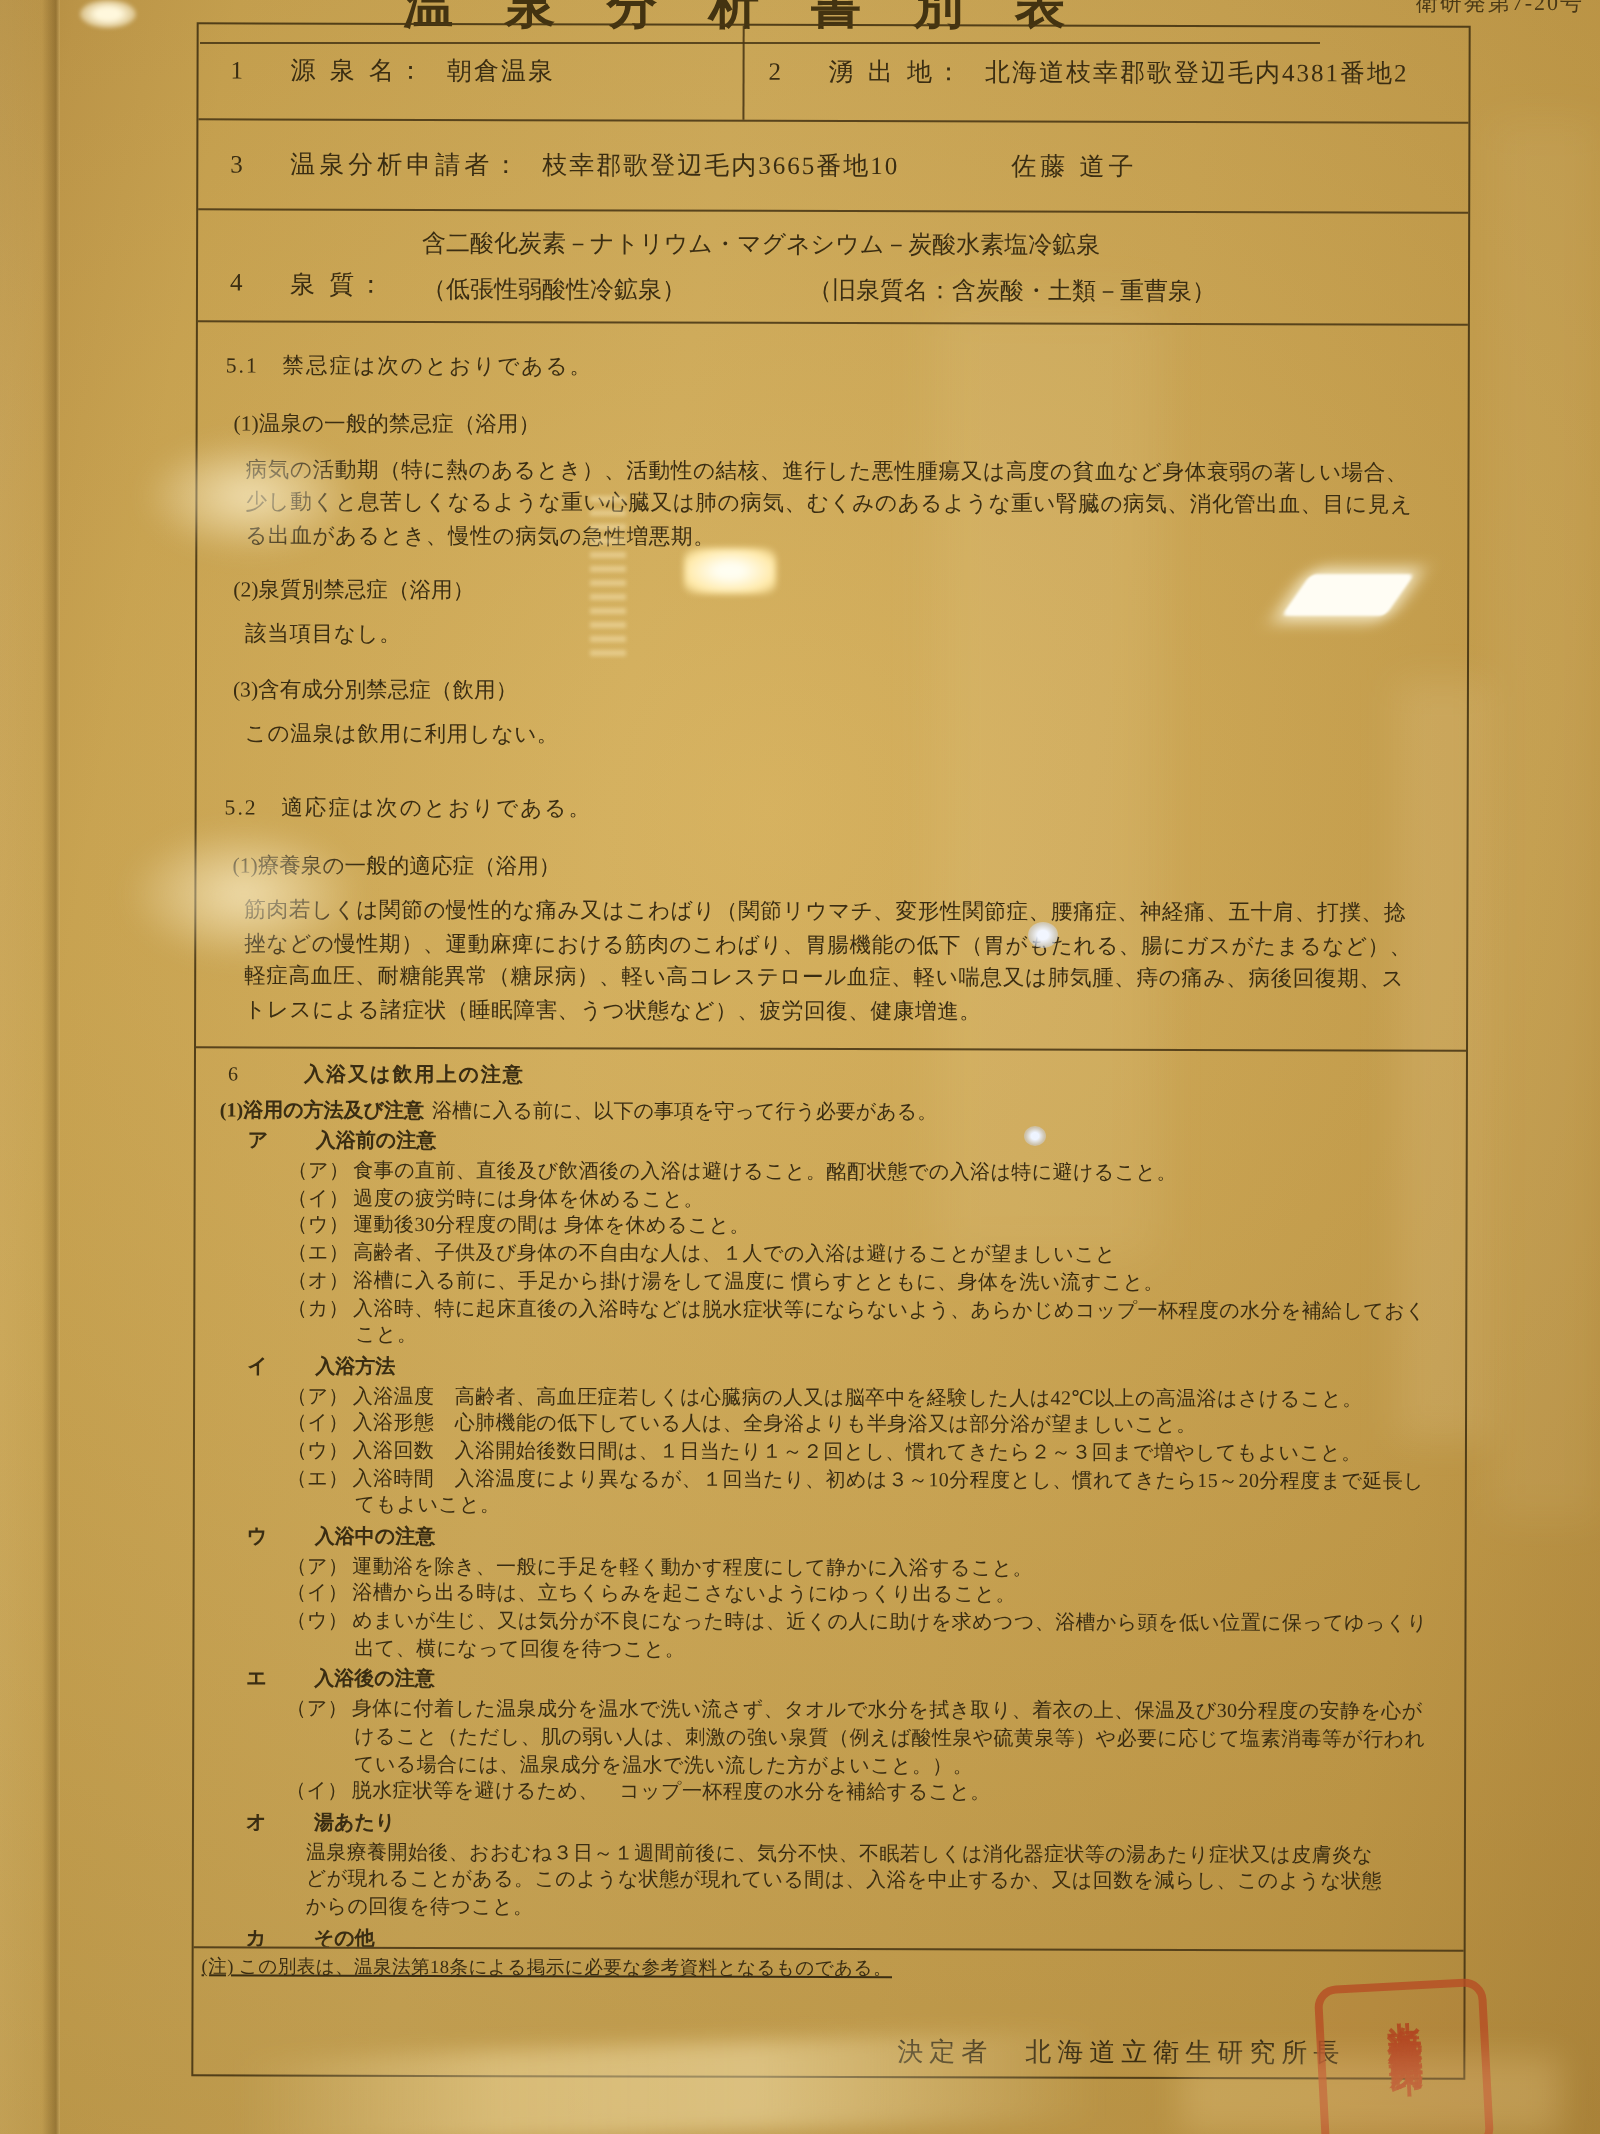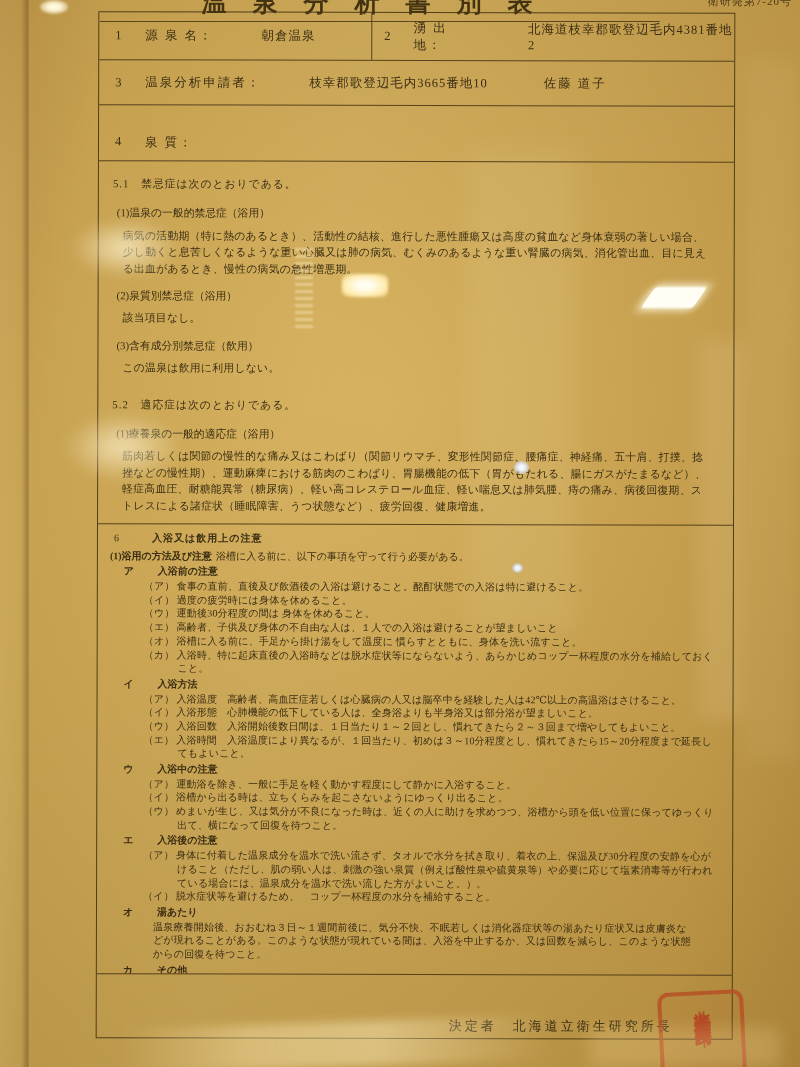--- a/index.html
+++ b/index.html
@@ -43,21 +43,21 @@
 
   .r-head{display:flex;align-items:center;font-size:12.5px;}
   .cell{display:flex;align-items:center;box-sizing:border-box;height:100%;}
   .row1{height:48px;}
   .row1 .c-left{width:273px;border-right:1.5px solid rgba(72,54,20,.88);padding-left:16px;}
   .row1 .c-right{flex:1;padding-left:12px;}
   .row2{height:45px;padding-left:16px;}
   .row3{height:56px;}
   .num{width:30px;letter-spacing:0;}
   .flabel{letter-spacing:2px;margin-right:10px;}
-  .fvalue{letter-spacing:1px;margin-left:38px;}
+  .fvalue{letter-spacing:1px;}
   .applicant{margin-left:56px;letter-spacing:2px;}
   .row3 .num-label{position:absolute;left:16px;bottom:9px;display:flex;font-size:12.5px;}
   .quality{position:absolute;left:112px;top:5px;font-size:12px;line-height:1.9;}
   .q2b{margin-left:58px;}
 
   .sec5{height:363px;padding:10px 16px 0 14px;font-size:10.8px;line-height:1.52;overflow:hidden;}
   .s5-title{margin:4px 0 2px 0;letter-spacing:1px;}
   .s5-title + .s5-head{margin-top:13px;}
   .s5-head{margin:11px 0 3px 4px;}
   .s5-body{margin:6px 0 0 10px;width:97%;letter-spacing:.3px;}
@@ -118,20 +118,27 @@
       <span class="num">3</span>
       <span class="flabel">温泉分析申請者：</span>
       <span class="fvalue">枝幸郡歌登辺毛内3665番地10</span>
       <span class="applicant">佐藤 道子</span>
     </div>
 
     <div class="row row3">
       <div class="num-label">
         <span class="num">4</span>
         <span class="flabel">泉 質：</span>
+      </div>
+      <div class="quality">
+        <div>含二酸化炭素－ナトリウム・マグネシウム－炭酸水素塩冷鉱泉</div>
+        <div>
+          <span>（低張性弱酸性冷鉱泉）</span>
+          <span class="q2b">（旧泉質名：含炭酸・土類－重曹泉）</span>
+        </div>
       </div>
     </div>
 
     <div class="row sec5" id="sec5">
         <div class="s5-title">5.1　禁忌症は次のとおりである。</div>
         <div class="s5-head">(1)温泉の一般的禁忌症（浴用）</div>
         <div class="s5-body">病気の活動期（特に熱のあるとき）、活動性の結核、進行した悪性腫瘍又は高度の貧血など身体衰弱の著しい場合、少し動くと息苦しくなるような重い心臓又は肺の病気、むくみのあるような重い腎臓の病気、消化管出血、目に見える出血があるとき、慢性の病気の急性増悪期。</div>
         <div class="s5-head">(2)泉質別禁忌症（浴用）</div>
         <div class="s5-body">該当項目なし。</div>
         <div class="s5-head">(3)含有成分別禁忌症（飲用）</div>
@@ -189,20 +196,21 @@
           <div class="s6-para">温泉療養開始後、おおむね３日～１週間前後に、気分不快、不眠若しくは消化器症状等の湯あたり症状又は皮膚炎などが現れることがある。このような状態が現れている間は、入浴を中止するか、又は回数を減らし、このような状態からの回復を待つこと。</div>
           <div class="s6-group-head">
             <span class="s6-kana">カ</span>
             <span>その他</span>
           </div>
         </div>
 
     </div>
 
     <div class="footer">
+      <div class="foot-note">(注) この別表は、温泉法第18条による掲示に必要な参考資料となるものである。</div>
       <div class="foot-decider">
         <span>決定者</span>　<span>北海道立衛生研究所長</span>
       </div>
     </div>
 
   </div>
 
   <div class="seal">
     <div class="seal-text">北海道立衛生研究所長印</div>
   </div>

